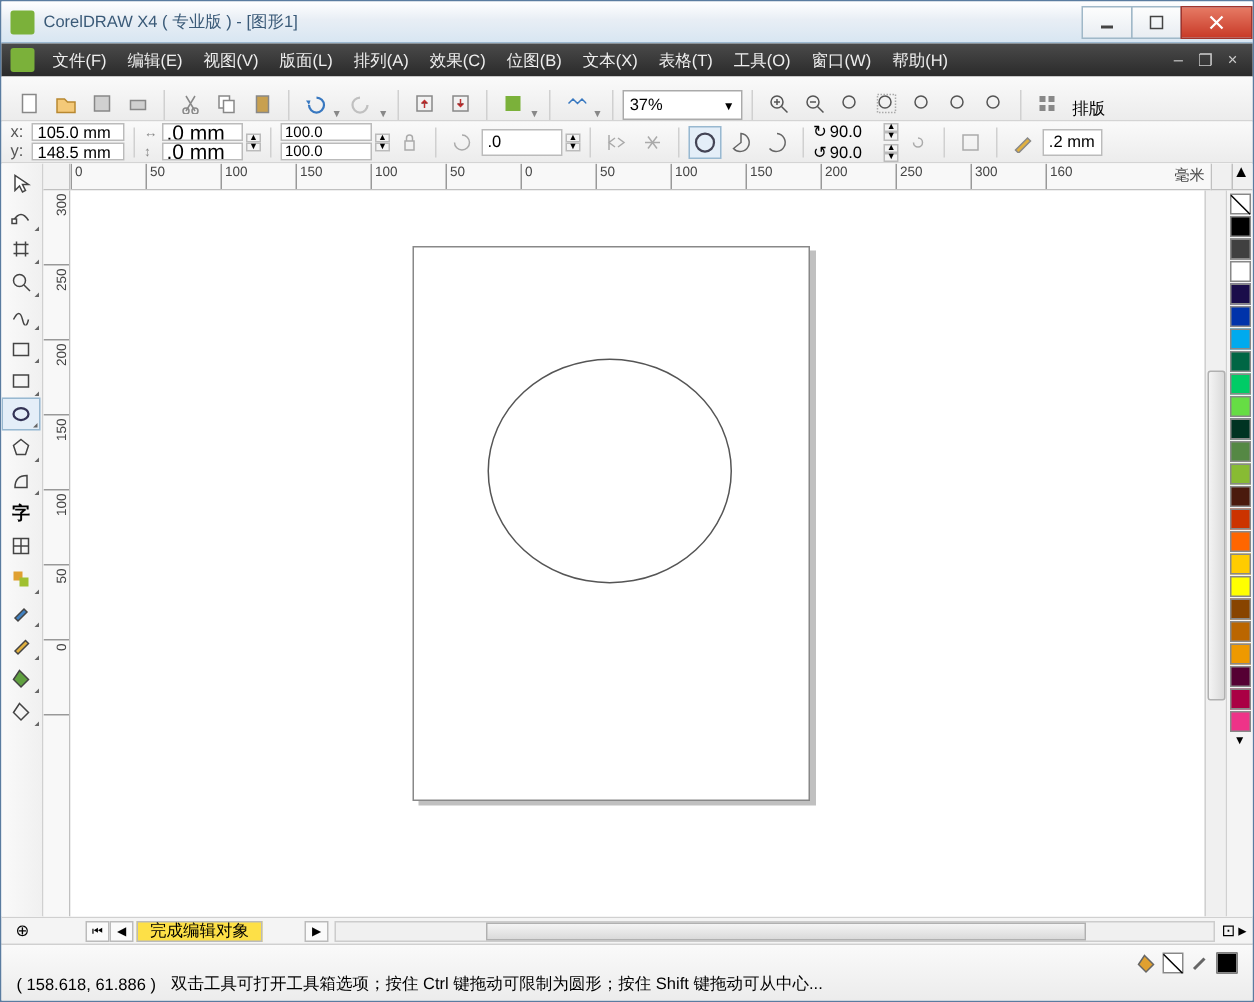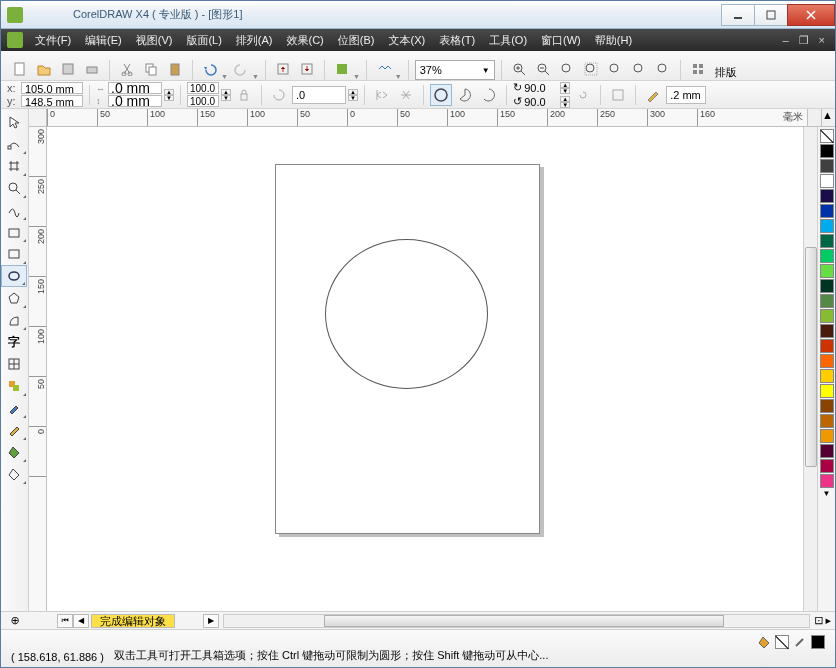--- a/index.html
+++ b/index.html
@@ -1,18 +1,18 @@
 <!DOCTYPE html>
 <html><head>
 <meta charset="utf-8">
 <style>
 * { margin: 0; padding: 0; box-sizing: border-box; font-family: "Microsoft YaHei", sans-serif; font-size: 11px; }
 body { background: #f0f0f0; width: 836px; height: 668px; overflow: hidden; }
 .window { border: 1px solid #5a7ca0; background: #fff; width: 836px; height: 668px; display: flex; flex-direction: column; }
-.titlebar { height: 28px; background: linear-gradient(#fff, #e8eef5 45%, #d8e6f2); display: flex; align-items: center; padding-left: 6px; border-bottom: 1px solid #9cb8d0; gap: 44px; }
+.titlebar { height: 28px; background: linear-gradient(#fff, #e8eef5 45%, #d8e6f2); display: flex; align-items: center; padding-left: 6px; border-bottom: 1px solid #9cb8d0; }
 .titlebar .appicon { width: 16px; height: 16px; background: #7bb13a; border-radius: 2px; }
 .titlebar .title { margin-left: 6px; color: #3a5a78; }
 .titlebar .wc { margin-left: auto; display: flex; }
 .titlebar .wc div { width: 34px; height: 22px; display:flex; align-items:center; justify-content:center; border:1px solid #a0b8c8; background:linear-gradient(#fdfdfd,#e8edf2); margin-left:-1px;}
 .titlebar .wc .close{ width:48px; background: linear-gradient(#e67a64,#c83a28); border-color:#a0342c;}
 .menubar { height: 22px; background: linear-gradient(#4a4a4a, #2a2a2a); display: flex; align-items: center; padding: 0 6px; gap: 2px; }
 .menubar .mlogo { width: 16px; height: 16px; background:#7bb13a; border-radius:2px; margin-right:4px;}
 .menubar .mi { color: #eee; padding: 2px 6px; cursor: pointer; }
 .menubar .sp{flex:1;}
 .menubar .wbtn{ color:#ccc; padding:0 4px;}
@@ -27,21 +27,21 @@
 .coord .row{display:flex; align-items:center;}
 .coord .lbl{width:14px; color:#555;}
 .coord .val{width:62px; border:1px solid #bbb; background:#fff; padding:0 3px; height:12px; line-height:12px;}
 .spin{display:flex; flex-direction:column;}
 .spin div{width:10px; height:6px; background:#f4f4f4; border:1px solid #bbb; font-size:6px; text-align:center; line-height:4px;}
 .dims{display:flex; flex-direction:column; gap:1px;}
 .dims .row{display:flex; align-items:center;}
 .dims .ic{width:12px; font-size:9px; color:#888;}
 .dims input{width:54px; height:12px; border:1px solid #bbb; font-size:14px; padding:0 2px;}
 .pct{display:flex; flex-direction:column; gap:1px;}
-.pct input{width:32px; height:12px; border:1px solid #bbb; font-size:10px; padding:0 2px;}
+.pct input{width:61px; height:12px; border:1px solid #bbb; font-size:10px; padding:0 2px;}
 .pb{width:22px; height:22px; display:flex; align-items:center; justify-content:center; border:1px solid transparent;}
 .pb.sel{ border:1px solid #98b8d0; background:#e4eef8;}
 .angl{display:flex; flex-direction:column; gap:1px; font-size:10px;}
 .angl .row{display:flex; align-items:center; gap:2px;}
 .angl .val{width:34px;}
 .outl-w{width:40px; height:18px; border:1px solid #bbb; background:#fff; display:flex; align-items:center; padding:0 3px;}
 .workarea{flex:1; display:flex; overflow:hidden; background:#fff; position:relative;}
 .toolbox{width:28px; background:linear-gradient(to right,#fafafa,#f0f0f0); border-right:1px solid #d0d0d0; display:flex; flex-direction:column; padding-top:2px;}
 .tool{width:26px; height:22px; display:flex; align-items:center; justify-content:center; position:relative;}
 .tool.sel{ border:1px solid #98b8d0; background:#e4eef8;}

